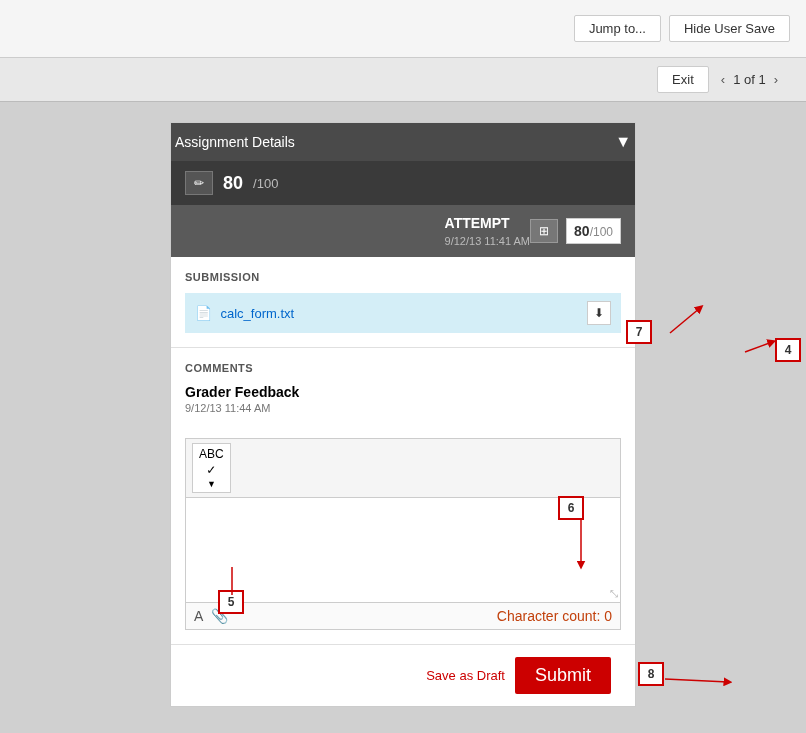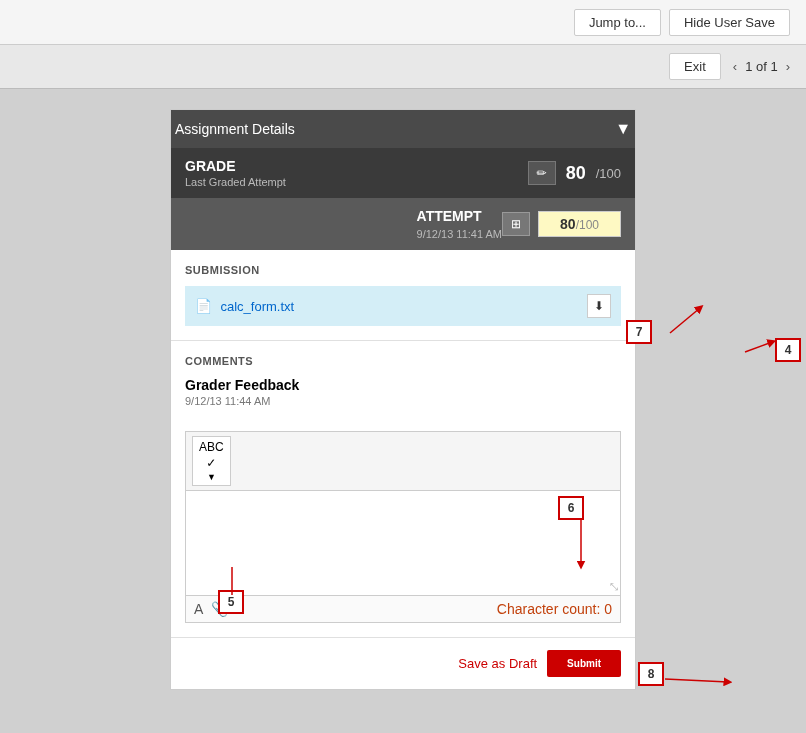--- a/index.html
+++ b/index.html
@@ -7,21 +7,21 @@
       font-family: Arial, sans-serif;
       background: #d0d0d0;
       width: 806px;
       min-height: 733px;
       position: relative;
     }
 
     
     .top-bar {
       background: #f5f5f5;
-      height: 45px;
+      height: 58px;
       display: flex;
       justify-content: flex-end;
       align-items: center;
       padding: 0 16px;
       gap: 8px;
       border-bottom: 1px solid #ccc;
     }
 
     .top-bar-btn {
       padding: 5px 14px;
@@ -33,21 +33,21 @@
       border-radius: 2px;
     }
 
     
     .nav-bar {
       background: #e8e8e8;
       height: 44px;
       display: flex;
       justify-content: flex-end;
       align-items: center;
-      padding: 0 12px;
+      padding: 0 24px;
       gap: 8px;
       border-bottom: 1px solid #bbb;
     }
 
     .exit-btn {
       padding: 5px 14px;
       border: 1px solid #ccc;
       background: white;
       cursor: pointer;
       font-size: 13px;
@@ -173,23 +173,23 @@
     .rubric-icon-btn {
       background: #777;
       border: 1px solid #999;
       color: white;
       padding: 4px 8px;
       cursor: pointer;
       font-size: 12px;
     }
 
     .attempt-score-box {
-      background: #fef9c3;
+      background: #ffffff;
       color: #333;
-      padding: 4px 21px;
+      padding: 4px 7px;
       font-size: 14px;
       font-weight: bold;
       border: 1px solid #ccc;
       min-width: 50px;
       text-align: right;
     }
 
     
     .submission-section {
       padding: 14px;
@@ -336,42 +336,42 @@
     .char-count {
       font-size: 14px;
       color: #c2410c;
     }
 
     
     .action-bar {
       display: flex;
       justify-content: flex-end;
       align-items: center;
-      padding: 12px 14px;
+      padding: 12px 24px;
       gap: 10px;
       background: white;
       border-top: 1px solid #e0e0e0;
     }
 
     .save-draft-btn {
       background: none;
       border: none;
       color: #cc0000;
       font-size: 13px;
       cursor: pointer;
       text-decoration: none;
     }
 
     .submit-btn {
       background: #cc0000;
       color: white;
       border: none;
       padding: 8px 20px;
-      font-size: 10px;
-      font-weight: bold;
+      font-size: 18px;
+      font-weight: normal;
       cursor: pointer;
       border-radius: 2px;
     }
 
     .annotations-container {
       position: absolute;
       top: 0;
       left: 0;
       width: 806px;
       height: 733px;
@@ -398,24 +398,20 @@
 <div class="main-content">
 
   <div class="assignment-panel">
 
     <div class="panel-header">
       <span>Assignment Details</span>
       <span class="chevron">▼</span>
     </div>
 
     <div class="grade-section">
-      <div>
-        <div class="grade-label">GRADE</div>
-        <div class="grade-sublabel">Last Graded Attempt</div>
-      </div>
       <div class="grade-right">
         <button class="edit-icon-btn">✏</button>
         <span class="grade-value">80</span>
         <span class="grade-max">/100</span>
       </div>
     </div>
 
     <div class="attempt-section">
       <div>
         <div class="attempt-label">ATTEMPT</div>

